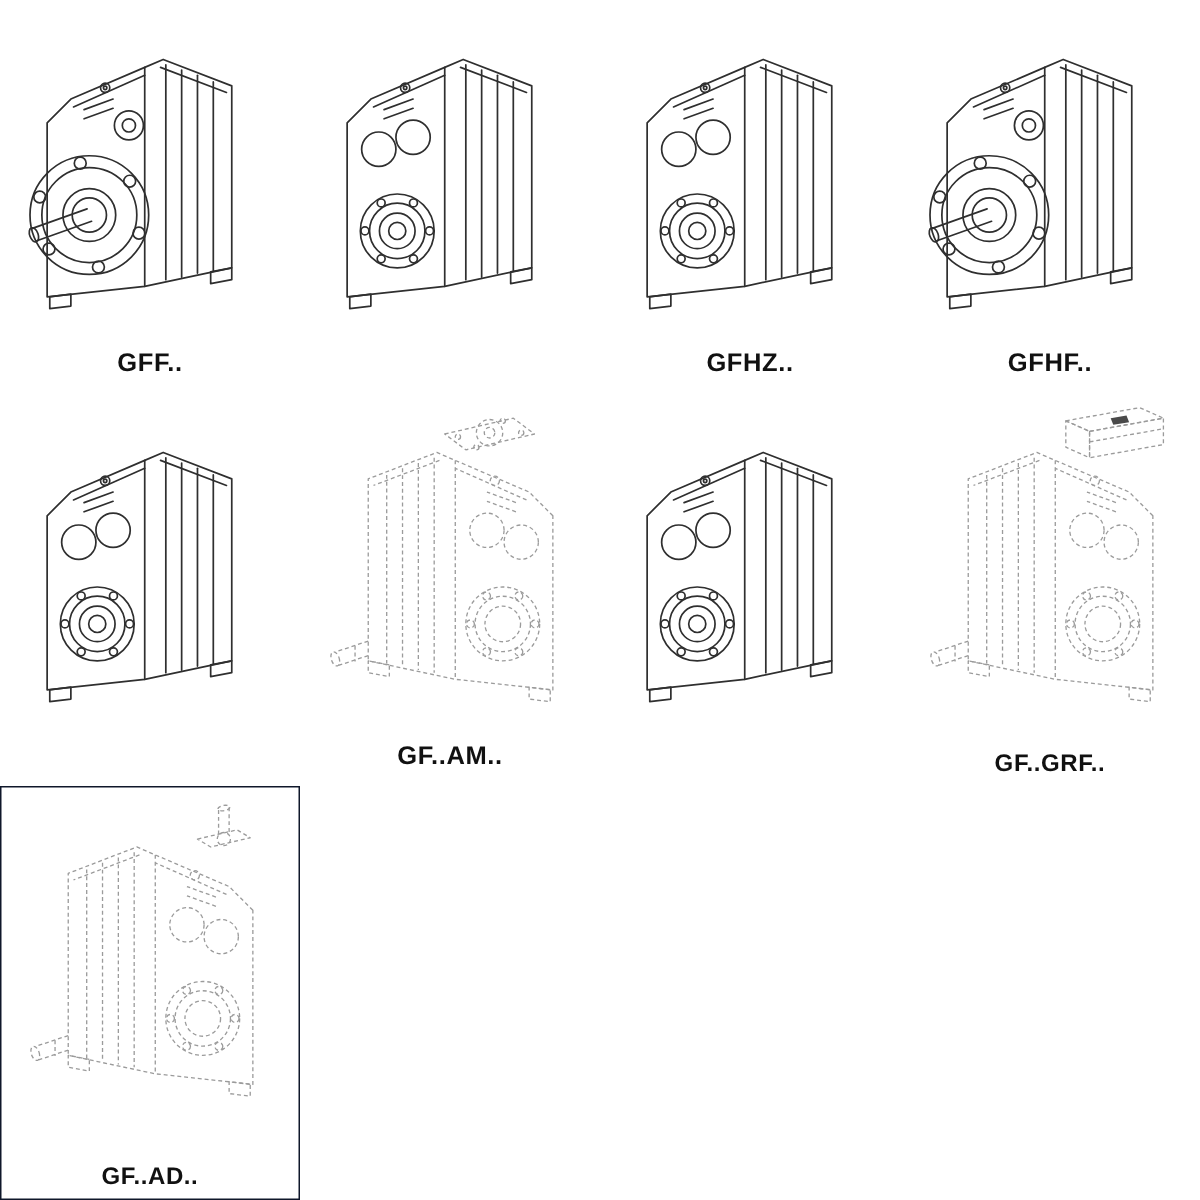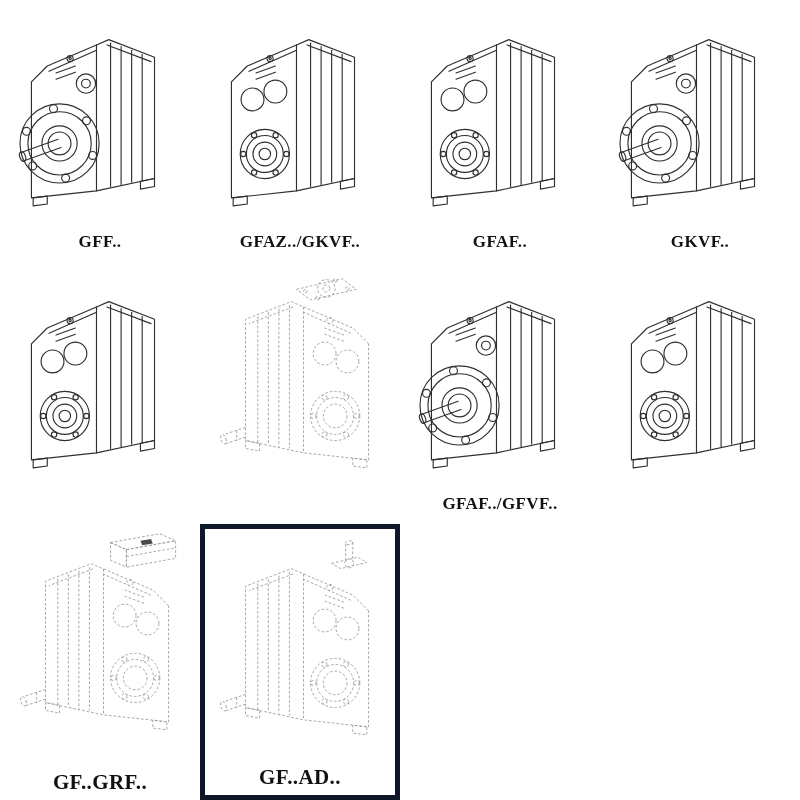--- a/index.html
+++ b/index.html
@@ -1,26 +1,26 @@
 <!DOCTYPE html>
 <html><head>
 <meta charset="utf-8">
 <style>
   html,body{margin:0;padding:0;background:#ffffff;}
   body{font-family:"Liberation Serif",serif;}
   .page{width:800px;height:800px;background:#ffffff;display:grid;
         grid-template-columns:repeat(4,200px);grid-template-rows:262px 262px 276px;}
   .cell{position:relative;display:flex;flex-direction:column;align-items:center;
         justify-content:flex-start;padding-top:8px;box-sizing:border-box;}
-  .cell-boxed{border:5px solid #0f172a;}
+  .cell-boxed{border:1px solid #0f172a;}
   .drawing{width:176px;height:211px;display:block;}
   .model-label{position:absolute;bottom:10px;left:0;right:0;text-align:center;
         font-weight:bold;font-size:17px;letter-spacing:.4px;color:#111111;
-        font-family:Liberation Serif, serif;}
-  .label-lg{font-size:21px;bottom:5px;}
+        font-family:Liberation Sans, sans-serif;}
+  .label-lg{font-size:16px;bottom:5px;}
   
   .ln{fill:none;stroke:#2f2f2f;stroke-width:1.3;stroke-linejoin:round;stroke-linecap:round;}
   .lnd{fill:none;stroke:#9b9b9b;stroke-width:1;stroke-dasharray:3 2.2;stroke-linejoin:round;}
   .lns{fill:none;stroke:#9b9b9b;stroke-width:1;}
   .fill-dark{fill:#4a4a4a;stroke:none;}
   .defs-hidden{position:absolute;width:0;height:0;overflow:hidden;}
 </style>
 </head>
 <body>
 
@@ -177,57 +177,51 @@
     <svg class="drawing" viewBox="0 0 200 240">
         <use href="#var-flange"></use>
       </svg>
     <div class="model-label">GFF..</div>
   </div>
 
   <div class="cell">
     <svg class="drawing" viewBox="0 0 200 240">
         <use href="#var-bores"></use>
       </svg>
-    <div class="model-label">GFAZ../GKVF..</div>
-  </div>
-
-  <div class="cell">
-    <svg class="drawing" viewBox="0 0 200 240">
-        <use href="#var-bores"></use>
-      </svg>
-    <div class="model-label">GFAF..</div>
+  </div>
+
+  <div class="cell">
+    <svg class="drawing" viewBox="0 0 200 240">
+        <use href="#var-bores"></use>
+      </svg>
+    <div class="model-label">GFHZ..</div>
   </div>
 
   <div class="cell">
     <svg class="drawing" viewBox="0 0 200 240">
         <use href="#var-flange"></use>
       </svg>
-    <div class="model-label">GKVF..</div>
+    <div class="model-label">GFHF..</div>
   </div>
 
   <div class="cell">
     <svg class="drawing" viewBox="0 0 200 240">
         <use href="#var-bores"></use>
       </svg>
   </div>
 
 
   <div class="cell">
     <svg class="drawing" viewBox="0 0 200 240">
         <use href="#var-am"></use>
       </svg>
-  </div>
-
-
-  <div class="cell">
-    <svg class="drawing" viewBox="0 0 200 240">
-        <use href="#var-flange"></use>
-      </svg>
-    <div class="model-label">GFAF../GFVF..</div>
-  </div>
+    <div class="model-label">GF..AM..</div>
+  </div>
+
+
 
   <div class="cell">
     <svg class="drawing" viewBox="0 0 200 240">
         <use href="#var-bores"></use>
       </svg>
   </div>
 
   <div class="cell">
     <svg class="drawing" viewBox="0 0 200 240">
         <use href="#var-grf"></use>

